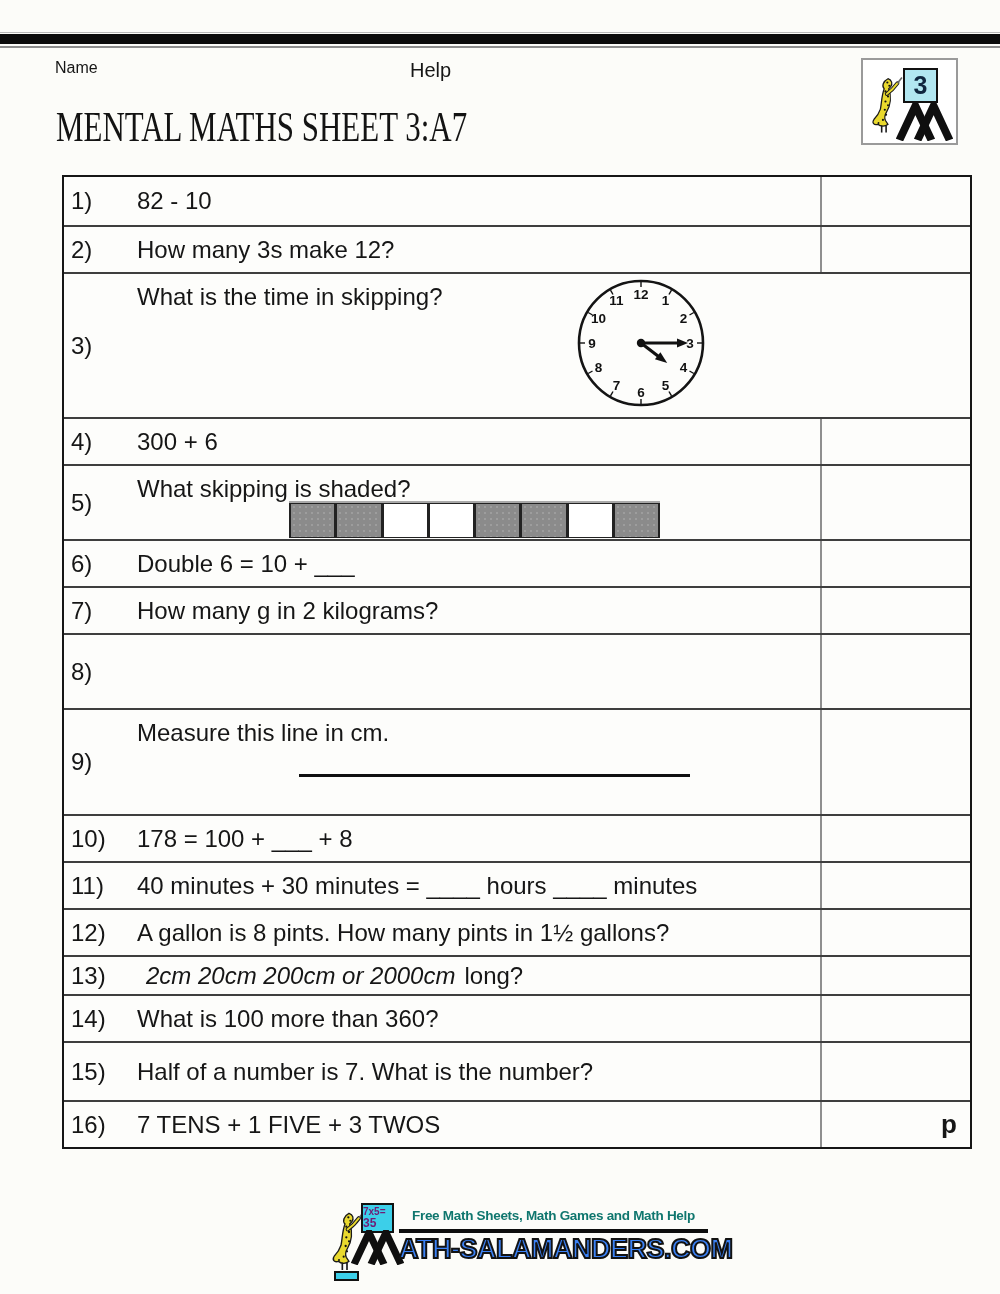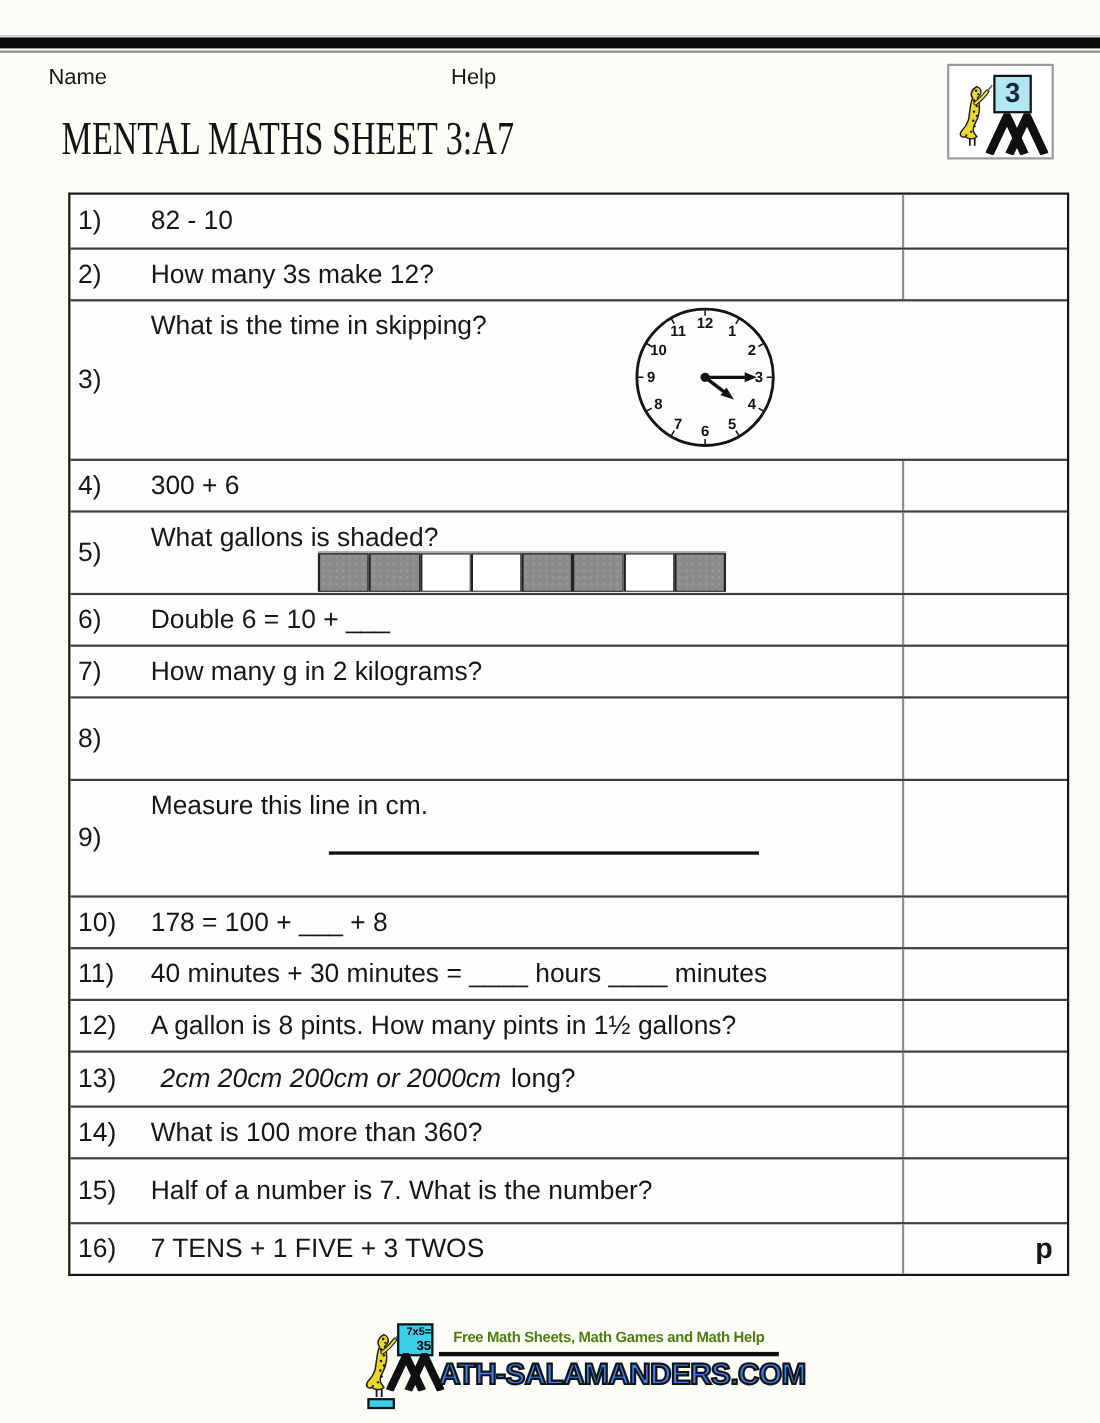--- a/index.html
+++ b/index.html
@@ -6,21 +6,21 @@
   body{
     width:1000px;height:1294px;position:relative;overflow:hidden;
     background:#fcfcf9;font-family:"Liberation Sans",sans-serif;color:#161616;
   }
   .abs{position:absolute;}
 
   
   .rule-thin-top{left:0;right:0;top:32px;height:1px;background:#b9b9b9;}
   .rule-main{left:0;right:0;top:34px;height:10px;background:#0b0b0b;}
   .rule-sub{left:0;right:0;top:46px;height:2px;background:#8d8d8d;}
-  .name-label{left:44px;top:59px;font-size:20px;text-align:right;}
+  .name-label{left:55px;top:59px;font-size:16px;text-align:right;}
   .date-label{left:410px;top:59px;font-size:20px;}
   .sheet-title{
     left:56px;top:102px;font-family:"Liberation Serif",serif;font-size:43px;
     transform:scaleX(0.72);transform-origin:left top;white-space:nowrap;color:#131313;
   }
   .corner-logo{left:861px;top:58px;width:97px;height:87px;border:2px solid #9a9a9a;background:#fff;box-sizing:border-box;}
   .corner-card{left:40px;top:8px;width:35px;height:35px;background:#b2e7f1;border:2px solid #111;box-sizing:border-box;
     display:flex;align-items:center;justify-content:center;font-weight:bold;font-size:25px;color:#10263f;}
   .corner-m{left:33px;top:43px;width:57px;height:38px;}
   .corner-sal{left:6px;top:11px;width:38px;height:68px;}
@@ -56,26 +56,26 @@
     background-size:6px 6px;
   }
 
   
   .measure-line{left:235px;top:64px;width:391px;height:3px;background:#101010;}
 
   
   .footer-sal{left:329px;top:1206px;width:40px;height:70px;}
   .footer-stool{left:334px;top:1271px;width:25px;height:10px;background:#3ccfe9;border:2px solid #111;box-sizing:border-box;}
   .footer-board{left:361px;top:1203px;width:33px;height:30px;background:#3ccfe9;border:2px solid #111;box-sizing:border-box;
-    text-align:right;color:#000000;font-weight:bold;line-height:1;}
+    text-align:left;color:#701a75;font-weight:bold;line-height:1;}
   .footer-board .l1{font-size:10px;display:block;margin-top:2px;}
   .footer-board .l2{font-size:12px;display:block;}
   .footer-m{left:351px;top:1230px;width:53px;height:35px;}
   .footer-rule{left:399px;top:1229px;width:309px;height:4px;background:#0d0d0d;}
-  .footer-tagline{left:399px;top:1208px;width:309px;text-align:center;font-size:13.5px;font-weight:bold;letter-spacing:-0.3px;color:#4d7c0f;white-space:nowrap;}
+  .footer-tagline{left:399px;top:1208px;width:309px;text-align:center;font-size:13.5px;font-weight:bold;letter-spacing:-0.3px;color:#0f766e;white-space:nowrap;}
   .footer-wordmark{
     left:399px;top:1234px;font-size:27px;font-weight:bold;letter-spacing:-0.5px;white-space:nowrap;
     color:#3b82f6;-webkit-text-stroke:2px #121212;text-shadow:0 0 1px #121212;
   }
   .sal-body{fill:#e9d92e;stroke:#1a1a1a;stroke-width:2;}
   .sal-spot{fill:#111;}
   .m-stroke{fill:none;stroke:#0f0f0f;stroke-width:14;}
 </style>
 </head>
 <body>
@@ -172,21 +172,21 @@
   </div>
 
   <div class="row" style="height:47px">
     <div class="qnum">4)</div>
     <div class="qtext">300 + 6</div>
     <div class="acell"></div>
   </div>
 
   <div class="row" style="height:75px">
     <div class="qnum">5)</div>
-    <div class="qtext top">What gallons is shaded?</div>
+    <div class="qtext top">What skipping is shaded?</div>
     <div class="acell"></div>
     <div class="abs fraction-bar" id="fraction-bar">
         <div class="frac-cell shaded"></div>
         <div class="frac-cell shaded"></div>
         <div class="frac-cell"></div>
         <div class="frac-cell"></div>
         <div class="frac-cell shaded"></div>
         <div class="frac-cell shaded"></div>
         <div class="frac-cell"></div>
         <div class="frac-cell shaded"></div>
@@ -232,21 +232,21 @@
     <div class="qtext">40 minutes + 30 minutes = ____ hours ____ minutes</div>
     <div class="acell"></div>
   </div>
 
   <div class="row" style="height:47px">
     <div class="qnum">12)</div>
     <div class="qtext">A gallon is 8 pints. How many pints in 1½ gallons?</div>
     <div class="acell"></div>
   </div>
 
-  <div class="row" style="height:50px">
+  <div class="row" style="height:39px">
     <div class="qnum">13)</div>
     <div class="qtext">
       <span class="italic-mid">2cm 20cm 200cm or 2000cm</span>
       <span>long?</span>
     </div>
     <div class="acell"></div>
   </div>
 
   <div class="row" style="height:47px">
     <div class="qnum">14)</div>

